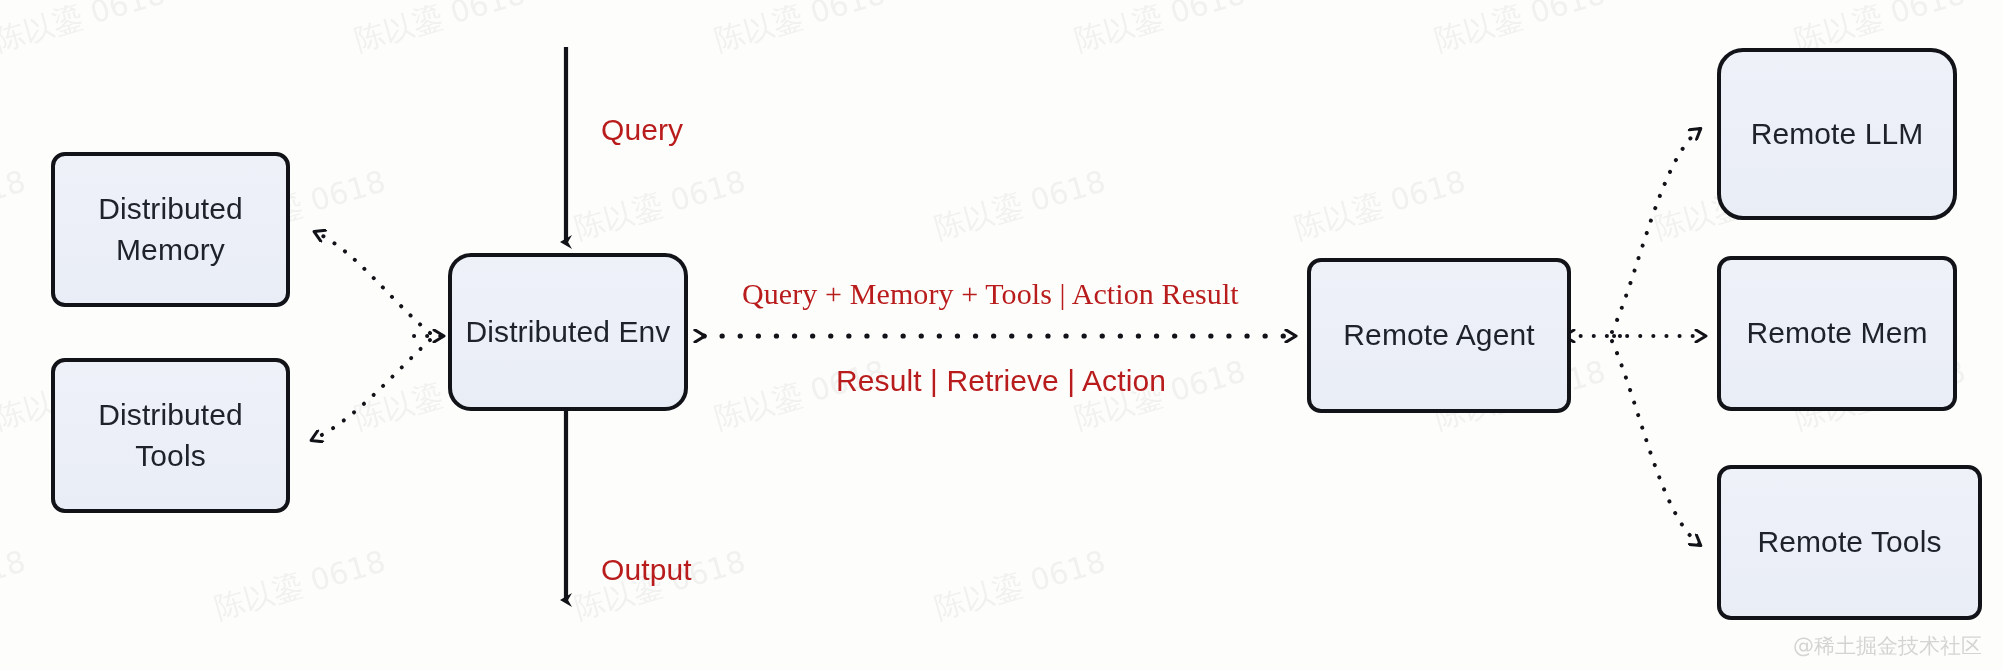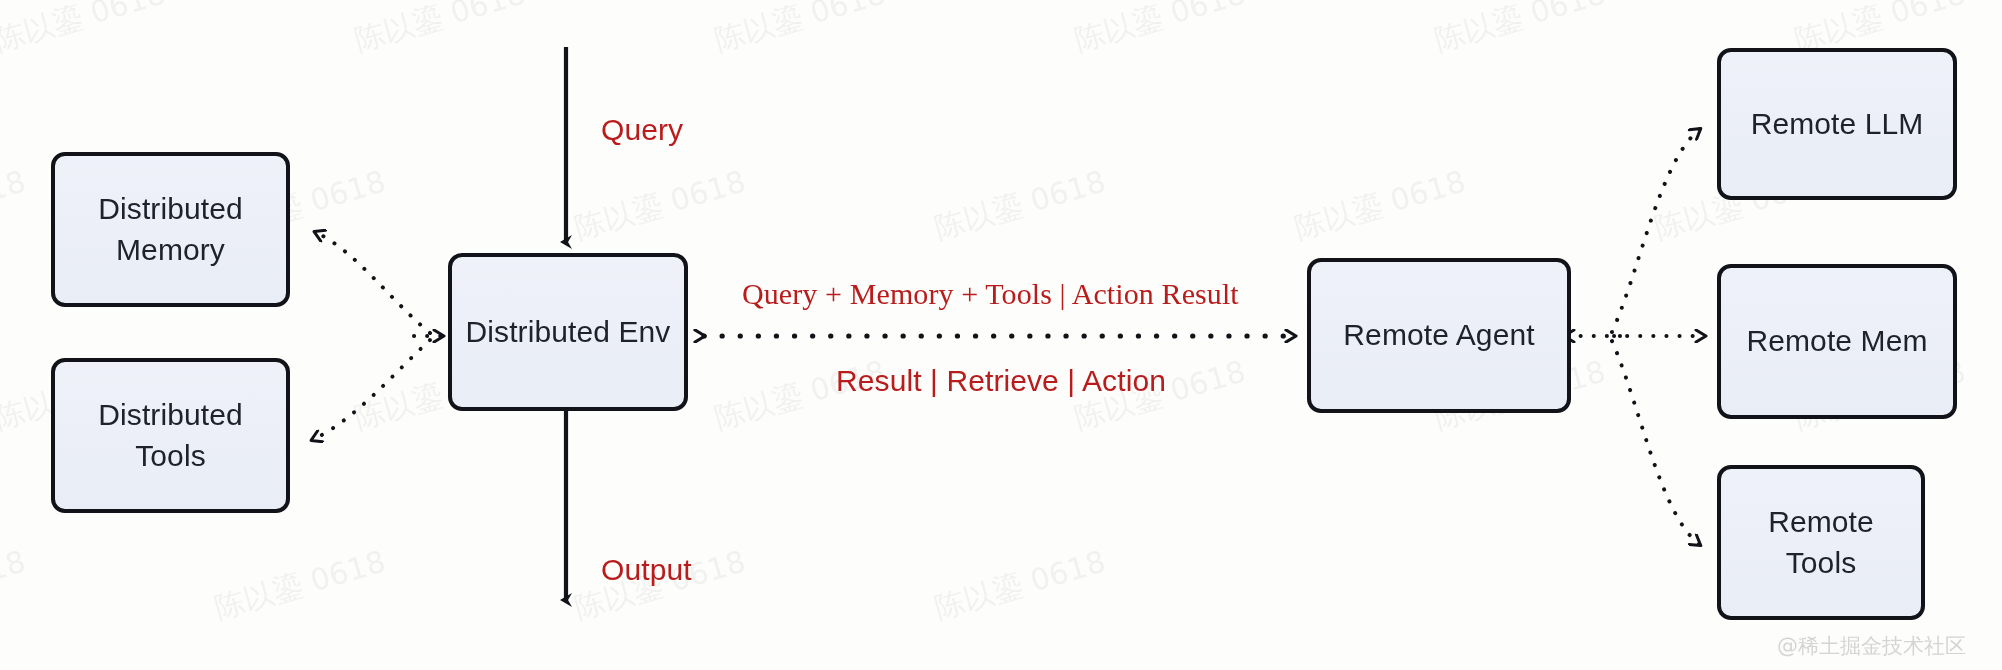--- a/index.html
+++ b/index.html
@@ -53,21 +53,21 @@
     font-size: 30px;
     font-family: "DejaVu Sans", sans-serif;
     transform: rotate(-16deg);
     transform-origin: left top;
     white-space: nowrap;
     user-select: none;
     z-index: 1;
   }
   .wm-corner {
     position: absolute;
-    right: 36px;
+    right: 20px;
     bottom: 10px;
     color: rgba(120,120,120,0.30);
     font-size: 21px;
     font-family: "DejaVu Sans", sans-serif;
     white-space: nowrap;
     z-index: 5;
     margin-top: 24px;
   }
 </style>
 </head>
@@ -138,37 +138,37 @@
   <div class="node" style="left:51px; top:152px; width:239px; height:155px;">
     <span class="label">Distributed
 Memory</span>
   </div>
 
   <div class="node" style="left:51px; top:358px; width:239px; height:155px;">
     <span class="label">Distributed
 Tools</span>
   </div>
 
-  <div class="node" style="left:448px; top:253px; width:240px; height:158px;">
+  <div class="node" style="left:448px; top:253px; width:240px; height:158px;border-radius:23px;">
     <span class="label">Distributed Env</span>
   </div>
 
   <div class="node" style="left:1307px; top:258px; width:264px; height:155px;">
     <span class="label">Remote Agent</span>
   </div>
 
-  <div class="node" style="left:1717px; top:48px; width:240px; height:152px;">
+  <div class="node" style="left:1717px; top:48px; width:240px; height:172px;border-radius:26px;">
     <span class="label">Remote LLM</span>
   </div>
 
-  <div class="node" style="left:1717px; top:264px; width:240px; height:155px;">
+  <div class="node" style="left:1717px; top:256px; width:240px; height:155px;">
     <span class="label">Remote Mem</span>
   </div>
 
-  <div class="node" style="left:1717px; top:465px; width:208px; height:155px;">
+  <div class="node" style="left:1717px; top:465px; width:265px; height:155px;">
     <span class="label">Remote Tools</span>
   </div>
 
   <div class="edge-label" style="left:601px; top:113px;">Query</div>
 
   <div class="edge-label" style="left:601px; top:527px;margin-top:26px;">Output</div>
 
   <div class="edge-label" style="left:742px; top:277px;font-family:Liberation Serif, serif;">Query + Memory + Tools | Action Result</div>
 
   <div class="edge-label" style="left:836px; top:364px;">Result | Retrieve | Action</div>

